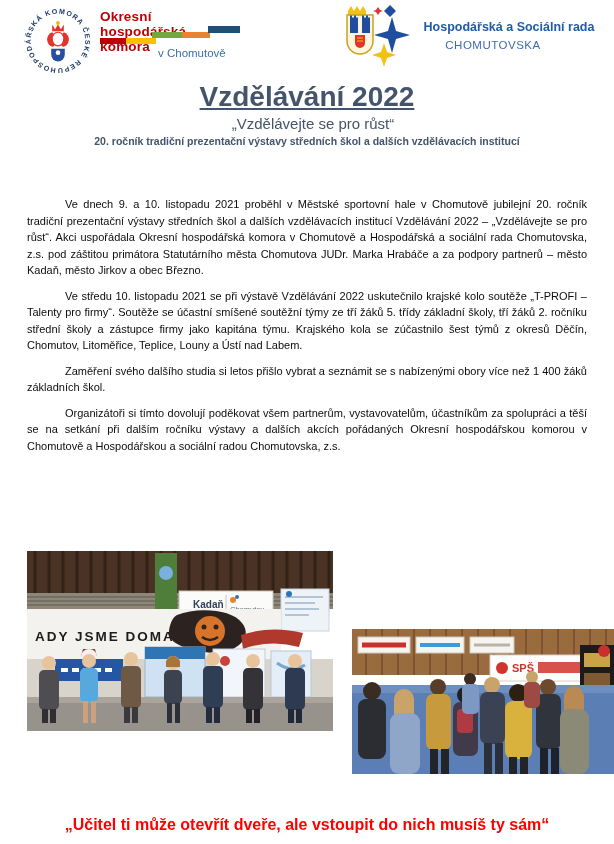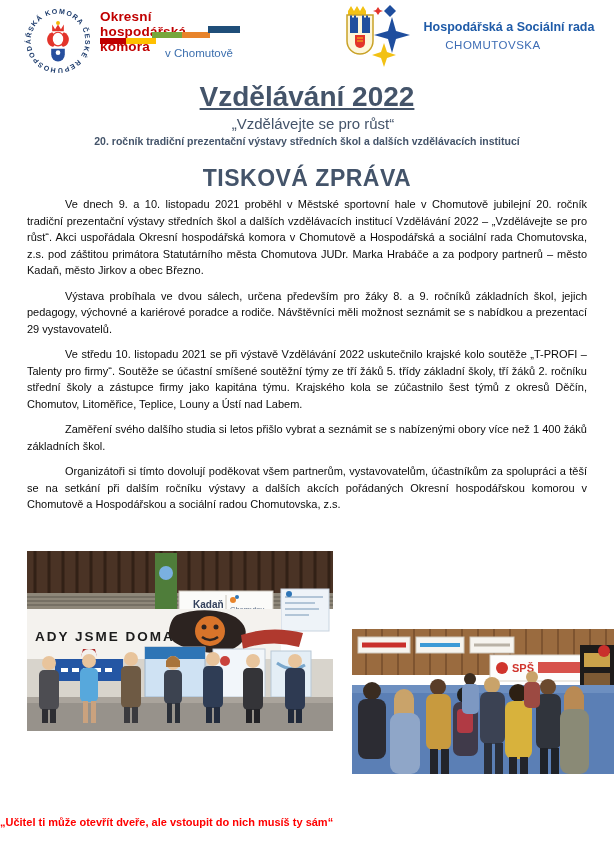--- a/index.html
+++ b/index.html
@@ -5,43 +5,43 @@
   html,body{margin:0;padding:0;background:#e9e9e9;}
   .page{
     position:relative;width:614px;height:844px;margin:0 auto;background:#ffffff;
     font-family:"Liberation Sans",sans-serif;overflow:hidden;
   }
   
   .seal{position:absolute;left:23px;top:6px;width:70px;height:70px;}
   .ohk-block{position:absolute;left:100px;top:9px;width:140px;height:62px;}
   .ohk-name{color:#c00000;font-weight:bold;font-size:13.5px;line-height:15px;letter-spacing:.2px;}
   .bar{position:absolute;height:6px;}
-  .ohk-loc{position:absolute;left:58px;top:38px;width:82px;text-align:center;color:#3c6fae;font-size:11.5px;}
+  .ohk-loc{position:absolute;left:58px;top:38px;width:82px;color:#3c6fae;font-size:11.5px;}
   .hsr-block{position:absolute;left:340px;top:3px;width:250px;height:68px;}
   .hsr-arms{position:absolute;left:0;top:0;width:70px;height:64px;}
   .hsr-name{position:absolute;left:56px;top:17px;width:194px;text-align:center;color:#1f5ba8;font-weight:bold;font-size:12.5px;margin-left:16px;}
   .hsr-region{position:absolute;left:56px;top:36px;width:194px;text-align:center;color:#3d6cb4;font-size:11.5px;letter-spacing:.5px;}
   
   .titles{position:absolute;left:0;top:82px;width:614px;text-align:center;color:#44546a;}
   .t-main{font-size:28px;font-weight:bold;line-height:30px;text-decoration:underline;}
   .t-sub{font-size:15px;line-height:19px;margin-top:2px;padding-left:12px;}
   .t-line3{font-size:10.5px;font-weight:bold;line-height:14px;margin-top:1px;}
   .t-press{font-size:23px;font-weight:bold;letter-spacing:.5px;margin-top:17px;}
   
   .content{position:absolute;left:27px;top:196px;width:560px;height:352px;overflow:hidden;
     font-size:11px;line-height:16.5px;color:#0c0c0c;text-align:justify;}
   .content p{margin:0 0 9px 0;text-indent:38px;}
   
   .photo{position:absolute;overflow:hidden;}
   .photo-left{left:27px;top:551px;width:306px;height:189px;}
   .photo-right{left:320px;top:629px;width:294px;height:145px;margin-left:32px;}
   .photo svg{display:block;}
   
-  .quote{position:absolute;left:0;top:816px;width:614px;text-align:left;
-    color:#ff0000;font-weight:bold;font-size:11px;}
+  .quote{position:absolute;left:0;top:816px;width:614px;text-align:center;
+    color:#ff0000;font-weight:bold;font-size:16px;}
 </style>
 </head>
 <body>
 
 <div class="page">
 
   <svg class="seal" viewBox="0 0 72 72">
     <circle cx="36" cy="36" r="35" fill="#ffffff"></circle>
     <defs>
       <path id="sealcirc" d="M36,64 a28,28 0 1,1 0.01,0"></path>
@@ -86,26 +86,24 @@
       <path d="M44,40 L47,49 L56,52 L47,55 L44,64 L41,55 L32,52 L41,49 Z" fill="#f2c114"></path>
     </svg>
     <div class="hsr-name">Hospodářská a Sociální rada</div>
     <div class="hsr-region">CHOMUTOVSKA</div>
   </div>
 
   <div class="titles">
     <div class="t-main">Vzdělávání 2022</div>
     <div class="t-sub">„Vzdělávejte se pro růst“</div>
     <div class="t-line3">20. ročník tradiční prezentační výstavy středních škol a dalších vzdělávacích institucí</div>
-    <div class="t-press">TISKOVÁ ZPRÁVA</div>
   </div>
 
   <div class="content">
     <p>Ve dnech 9. a 10. listopadu 2021 proběhl v Městské sportovní hale v Chomutově jubilejní 20. ročník tradiční prezentační výstavy středních škol a dalších vzdělávacích institucí Vzdělávání 2022 – „Vzdělávejte se pro růst“.  Akci uspořádala Okresní hospodářská komora v Chomutově a Hospodářská a sociální rada Chomutovska, z.s. pod záštitou primátora Statutárního města Chomutova JUDr. Marka Hrabáče a za podpory partnerů – město Kadaň, město Jirkov a obec Březno.</p>
-    <p>Výstava probíhala ve dvou sálech, určena především pro žáky 8. a 9. ročníků základních škol, jejich pedagogy, výchovné a kariérové poradce a rodiče. Návštěvníci měli možnost seznámit se s nabídkou a prezentací 29 vystavovatelů.</p>
     <p>Ve středu 10. listopadu 2021 se při výstavě Vzdělávání 2022 uskutečnilo krajské kolo soutěže „T-PROFI – Talenty pro firmy“. Soutěže se účastní smíšené soutěžní týmy ze tří žáků 5. třídy základní školy, tří žáků 2. ročníku střední školy a zástupce firmy jako kapitána týmu. Krajského kola se zúčastnilo šest týmů z okresů Děčín, Chomutov, Litoměřice, Teplice, Louny a Ústí nad Labem.</p>
     <p>Zaměření svého dalšího studia si letos přišlo vybrat a seznámit se s nabízenými obory  více než 1 400 žáků základních škol.</p>
     <p>Organizátoři si tímto dovolují poděkovat všem partnerům, vystavovatelům, účastníkům za spolupráci a těší se na setkání při dalším ročníku výstavy a dalších akcích pořádaných Okresní hospodářskou komorou v Chomutově a Hospodářskou a sociální radou Chomutovska, z.s.</p>
   </div>
 
   <div class="photo photo-left">
     <svg viewBox="0 0 306 180" width="306" height="180">
 
       <rect x="0" y="0" width="306" height="42" fill="#4a3325"></rect>
       <g stroke="#322116" stroke-width="3">

